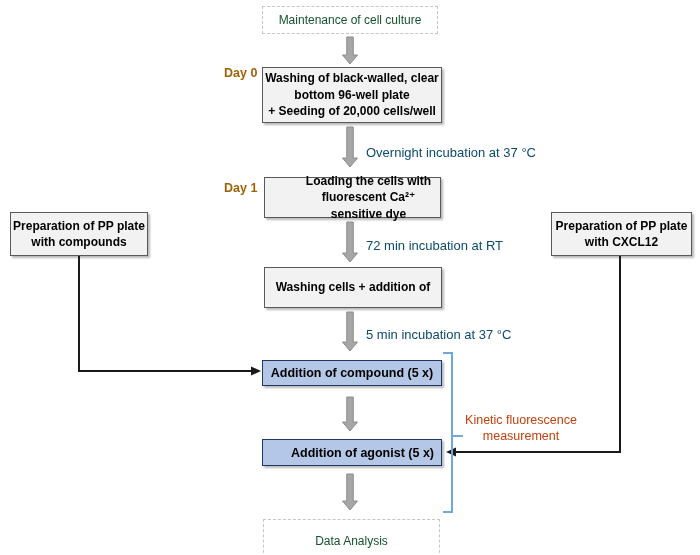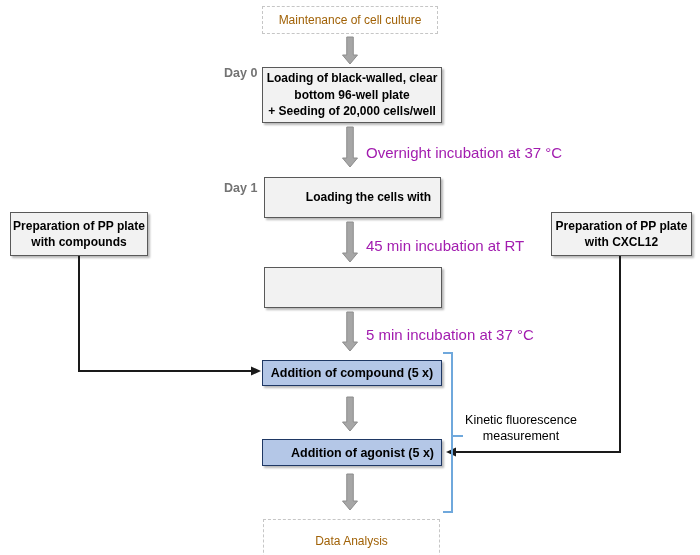--- a/index.html
+++ b/index.html
@@ -12,63 +12,65 @@
     position:absolute;display:flex;flex-direction:column;align-items:center;
     justify-content:center;text-align:center;box-sizing:border-box;
   }
   .solid{
     background:#f2f2f2;border:1.6px solid #595959;
     box-shadow:1.5px 1.5px 2px rgba(0,0,0,.28);
     font-weight:bold;font-size:12px;line-height:16.5px;
   }
   .dashed{
     background:#ffffff;border:1.6px dashed #c6c6c6;
-    font-weight:400;font-size:12px;color:#a16207;
+    font-weight:400;font-size:12px;color:#14532d;
   }
   .blue{
     background:#b4c7e7;border:1.8px solid #1f3864;
     box-shadow:1.5px 1.5px 2px rgba(0,0,0,.28);
     font-weight:bold;font-size:12.5px;
   }
   .daylabel{
-    position:absolute;font-weight:bold;font-size:12.5px;color:#737373;
+    position:absolute;font-weight:bold;font-size:12.5px;color:#a16207;
   }
   .edgelabel{
-    position:absolute;font-size:15px;color:#a21caf;white-space:nowrap;
+    position:absolute;font-size:13px;color:#0c4a6e;white-space:nowrap;
     line-height:15px;
   }
   .bracketlabel{
-    position:absolute;font-size:12.5px;color:#000000;text-align:center;
+    position:absolute;font-size:12.5px;color:#c2410c;text-align:center;
     line-height:15.5px;
   }
   svg.block-arrow{position:absolute;overflow:visible;}
   #overlay{position:absolute;left:0;top:0;pointer-events:none;}
 </style>
 </head>
 <body>
 
 <div id="canvas">
 
   <div class="box dashed" style="left:262px;top:6px;width:176px;height:28px;">
     <div>Maintenance of cell culture</div>
   </div>
 
   <div class="daylabel" style="left:224px;top:66px;">Day 0</div>
   <div class="box solid" style="left:262px;top:67px;width:180px;height:56px;">
-    <div>Loading of black-walled, clear</div>
+    <div>Washing of black-walled, clear</div>
     <div>bottom 96-well plate</div>
     <div>+ Seeding of 20,000 cells/well</div>
   </div>
 
   <div class="daylabel" style="left:224px;top:181px;">Day 1</div>
   <div class="box solid" style="left:264px;top:177px;width:177px;height:41px;padding-left:32px;">
     <div>Loading the cells with</div>
+    <div>fluorescent Ca²⁺ sensitive dye</div>
   </div>
 
   <div class="box solid" style="left:264px;top:267px;width:178px;height:41px;">
+    <div>Washing cells + addition of</div>
   </div>
 
   <div class="box blue" style="left:262px;top:360px;width:180px;height:26px;">
     <div>Addition of compound (5 x)</div>
   </div>
   <div class="box blue" style="left:262px;top:439px;width:180px;height:27px;padding-left:21px;">
     <div>Addition of agonist (5 x)</div>
   </div>
 
   <div class="box dashed" style="left:263px;top:519px;width:177px;height:44px;">
@@ -97,21 +99,21 @@
       <polygon points="4.75,0 11.25,0 11.25,30 15.5,30 8,39 0.5,30 4.75,30" fill="#a6a6a6" stroke="#8c8c8c" stroke-width="1"></polygon>
     </svg>
   <svg class="block-arrow" style="left:342px;top:397px;" width="16" height="34" viewBox="0 0 16 34">
       <polygon points="4.75,0 11.25,0 11.25,25 15.5,25 8,34 0.5,25 4.75,25" fill="#a6a6a6" stroke="#8c8c8c" stroke-width="1"></polygon>
     </svg>
   <svg class="block-arrow" style="left:342px;top:474px;" width="16" height="36" viewBox="0 0 16 36">
       <polygon points="4.75,0 11.25,0 11.25,27 15.5,27 8,36 0.5,27 4.75,27" fill="#a6a6a6" stroke="#8c8c8c" stroke-width="1"></polygon>
     </svg>
 
   <div class="edgelabel" style="left:366px;top:145px;">Overnight incubation at 37 °C</div>
-  <div class="edgelabel" style="left:366px;top:238px;">45 min incubation at RT</div>
+  <div class="edgelabel" style="left:366px;top:238px;">72 min incubation at RT</div>
   <div class="edgelabel" style="left:366px;top:327px;">5 min incubation at 37 °C</div>
 
   <div class="bracketlabel" style="left:462px;top:413px;width:118px;">
     <div>Kinetic fluorescence</div>
     <div>measurement</div>
   </div>
 
   <svg id="overlay" width="700" height="555" viewBox="0 0 700 555">
 
     <path d="M79 256 V371 H251" fill="none" stroke="#1a1a1a" stroke-width="2"></path>

